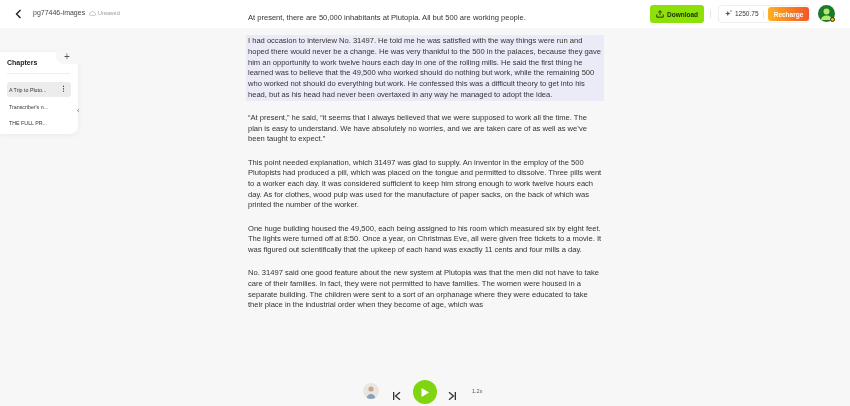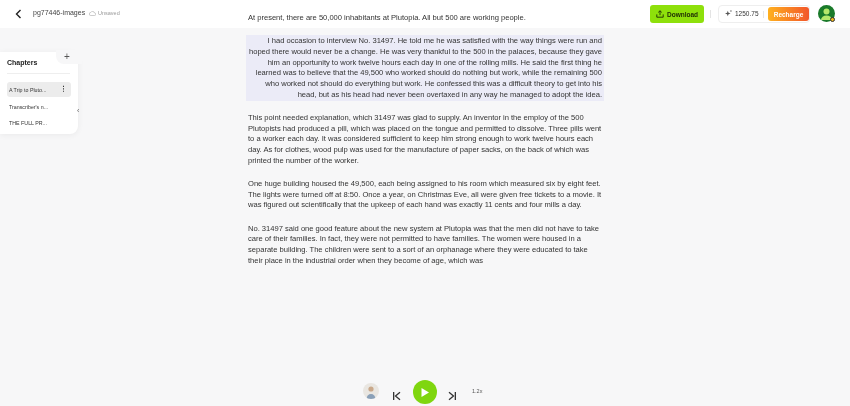--- a/index.html
+++ b/index.html
@@ -25,21 +25,21 @@
   .add-chapter { position: absolute; left: 64px; top: 52px; font-size: 10px; color: #555; cursor: pointer; line-height: 10px; }
   .chapters-title { position: absolute; left: 7px; top: 59px; font-size: 7px; font-weight: bold; color: #222; }
   .chapters-divider { position: absolute; left: 7px; top: 73px; width: 63px; height: 1px; background: #eee; }
   .chapter-item { position: absolute; left: 7px; width: 64px; height: 15px; font-size: 5.3px; color: #333; display: flex; align-items: center; padding-left: 2px; border-radius: 3px; cursor: pointer; }
   .chapter-item.active { background: #ececec; }
   .chapter-menu { position: absolute; right: 4px; top: 3px; font-size: 7px; font-weight: bold; color: #333; line-height: 8px; }
   .collapse-handle { position: absolute; left: 77px; top: 107px; font-size: 7px; color: #666; cursor: pointer; }
 
   .content { position: absolute; left: 246px; top: 12px; width: 358px; font-size: 7.6px; line-height: 10.7px; color: #333; letter-spacing: -0.02px; }
   .para { padding: 1px 2px; margin-bottom: 10.5px; }
-  .para.highlight { background: #ebebf7; text-align: right; }
+  .para.highlight { background: #ebebf7; }
 
   .player { position: absolute; left: 0; top: 378px; width: 850px; height: 28px; background: #f7f7f8; }
   .narrator { position: absolute; left: 363px; top: 383px; width: 16px; height: 16px; border-radius: 50%; background: #e9e6e1; overflow: hidden; cursor: pointer; }
   .prev-btn { position: absolute; left: 392px; top: 387px; cursor: pointer; }
   .play-btn { position: absolute; left: 413px; top: 380px; width: 24px; height: 24px; border-radius: 50%; background: #7fd60f; display: flex; align-items: center; justify-content: center; cursor: pointer; }
   .next-btn { position: absolute; left: 448px; top: 387px; cursor: pointer; }
   .speed { position: absolute; left: 472px; top: 388px; font-size: 5.5px; color: #555; cursor: pointer; }
 </style>
 </head>
 <body>
@@ -100,20 +100,21 @@
   <span>Transcriber's n...</span>
 </div>
 <div class="chapter-item" style="top:115px;">
   <span>THE FULL PR...</span>
 </div>
 <span class="collapse-handle">‹</span>
 
 <div class="content">
   <p class="para">At present, there are 50,000 inhabitants at Plutopia. All but 500 are working people.</p>
   <p class="para highlight">I had occasion to interview No. 31497. He told me he was satisfied with the way things were run and hoped there would never be a change. He was very thankful to the 500 in the palaces, because they gave him an opportunity to work twelve hours each day in one of the rolling mills. He said the first thing he learned was to believe that the 49,500 who worked should do nothing but work, while the remaining 500 who worked not should do everything but work. He confessed this was a difficult theory to get into his head, but as his head had never been overtaxed in any way he managed to adopt the idea.</p>
+  <p class="para">“At present,” he said, “it seems that I always believed that we were supposed to work all the time. The plan is easy to understand. We have absolutely no worries, and we are taken care of as well as we’ve been taught to expect.”</p>
   <p class="para">This point needed explanation, which 31497 was glad to supply. An inventor in the employ of the 500 Plutopists had produced a pill, which was placed on the tongue and permitted to dissolve. Three pills went to a worker each day. It was considered sufficient to keep him strong enough to work twelve hours each day. As for clothes, wood pulp was used for the manufacture of paper sacks, on the back of which was printed the number of the worker.</p>
   <p class="para">One huge building housed the 49,500, each being assigned to his room which measured six by eight feet. The lights were turned off at 8:50. Once a year, on Christmas Eve, all were given free tickets to a movie. It was figured out scientifically that the upkeep of each hand was exactly 11 cents and four mills a day.</p>
   <p class="para">No. 31497 said one good feature about the new system at Plutopia was that the men did not have to take care of their families. In fact, they were not permitted to have families. The women were housed in a separate building. The children were sent to a sort of an orphanage where they were educated to take their place in the industrial order when they become of age, which was</p>
 </div>
 
 <div class="player"></div>
 <div class="narrator">
   <svg width="16" height="16" viewBox="0 0 16 16">
       <circle cx="8" cy="6" r="2.6" fill="#c9a88a"></circle>
       <path d="M3.5 16 A4.5 5 0 0 1 12.5 16 Z" fill="#8aa0b8"></path>

